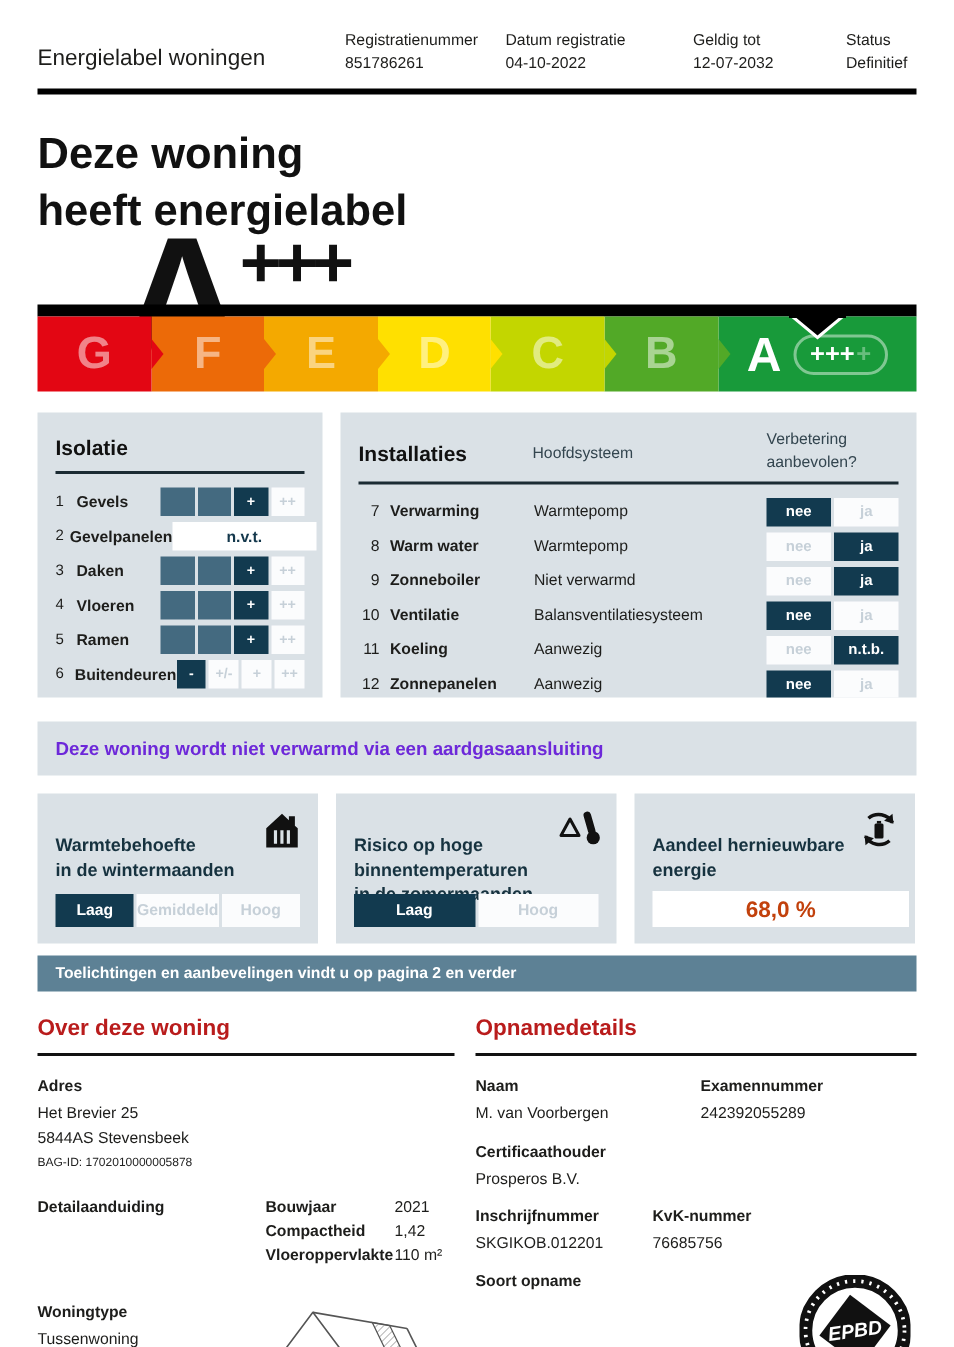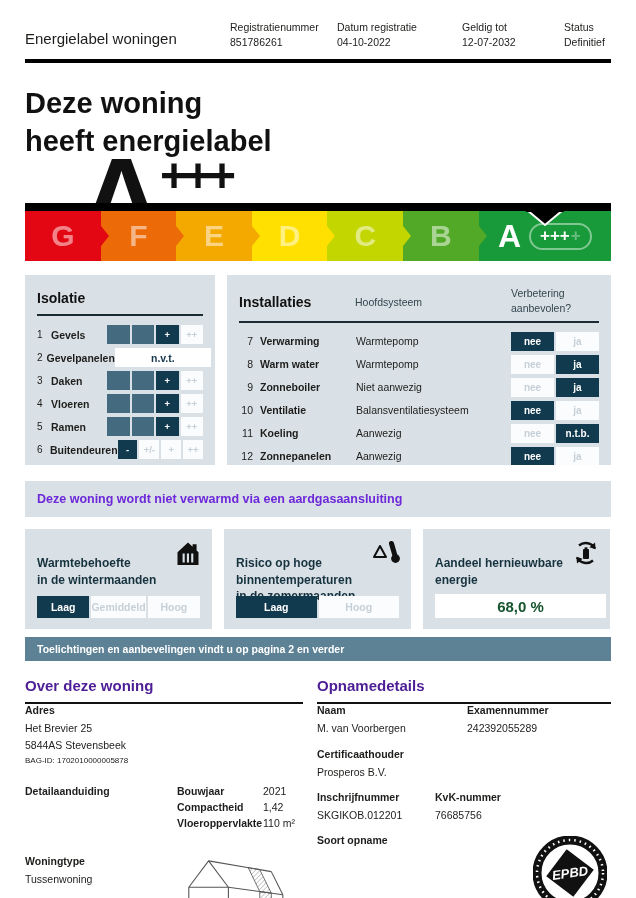--- a/index.html
+++ b/index.html
@@ -78,30 +78,30 @@
   
   .info-row{display:flex;gap:12px;margin-top:12px;}
   .info-box{position:relative;background:#dae1e6;width:187px;height:100px;box-sizing:border-box;padding:26px 12px;}
   .info-title{font-size:12px;font-weight:bold;color:#16323f;line-height:1.35;white-space:pre-line;width:140px;}
   .info-icon{position:absolute;top:10px;right:10px;}
   .info-opts{position:absolute;left:12px;right:12px;bottom:11px;display:flex;gap:2px;}
   .opt-btn{flex:1;height:22px;display:flex;align-items:center;justify-content:center;
     font-size:10.5px;font-weight:bold;background:#fbfcfd;color:#c6d0d8;}
   .opt-btn.active{background:#123a4f;color:#fff;}
   .info-value{position:absolute;left:12px;right:4px;bottom:11px;height:24px;background:#fff;
-    display:flex;align-items:center;justify-content:center;font-size:15px;font-weight:bold;color:#14532d;}
+    display:flex;align-items:center;justify-content:center;font-size:15px;font-weight:bold;color:#c2410c;}
 
   
   .note-band{margin-top:8px;background:#5d8195;color:#fff;font-size:10.5px;font-weight:bold;padding:6px 12px;}
 
   
   .bottom{display:flex;gap:14px;margin-top:16px;}
   .b-left{width:278px;}
   .b-right{flex:1;}
-  .section-title{font-size:15px;font-weight:bold;color:#4c1d95;border-bottom:2px solid #111;padding-bottom:8px;margin-bottom:0;}
+  .section-title{font-size:15px;font-weight:bold;color:#b91c1c;border-bottom:2px solid #111;padding-bottom:8px;margin-bottom:14px;}
   .blk-label{font-size:10.5px;font-weight:bold;margin-bottom:4px;}
   .blk-value{font-size:10.5px;line-height:1.55;}
   .bag-id{font-size:8px;margin-top:3px;color:#222;}
   .detail-facts{display:flex;margin-top:20px;}
   .detail-facts .blk-label{flex:1;}
   .facts-table{width:126px;}
   .fact-row{display:flex;margin-bottom:4px;font-size:10.5px;}
   .fact-label{font-weight:bold;flex:1;}
   .fact-value{width:40px;}
   .wt-row{display:flex;margin-top:22px;align-items:flex-start;}
@@ -277,21 +277,21 @@
             <span class="inst-label">Warm water</span>
             <span class="inst-system">Warmtepomp</span>
             <div class="inst-pills">
               <div class="pill-btn">nee</div>
               <div class="pill-btn active">ja</div>
             </div>
           </div>
           <div class="inst-row">
             <span class="inst-num">9</span>
             <span class="inst-label">Zonneboiler</span>
-            <span class="inst-system">Niet aanwezig</span>
+            <span class="inst-system">Niet verwarmd</span>
             <div class="inst-pills">
               <div class="pill-btn">nee</div>
               <div class="pill-btn active">ja</div>
             </div>
           </div>
           <div class="inst-row">
             <span class="inst-num">10</span>
             <span class="inst-label">Ventilatie</span>
             <span class="inst-system">Balansventilatiesysteem</span>
             <div class="inst-pills">

